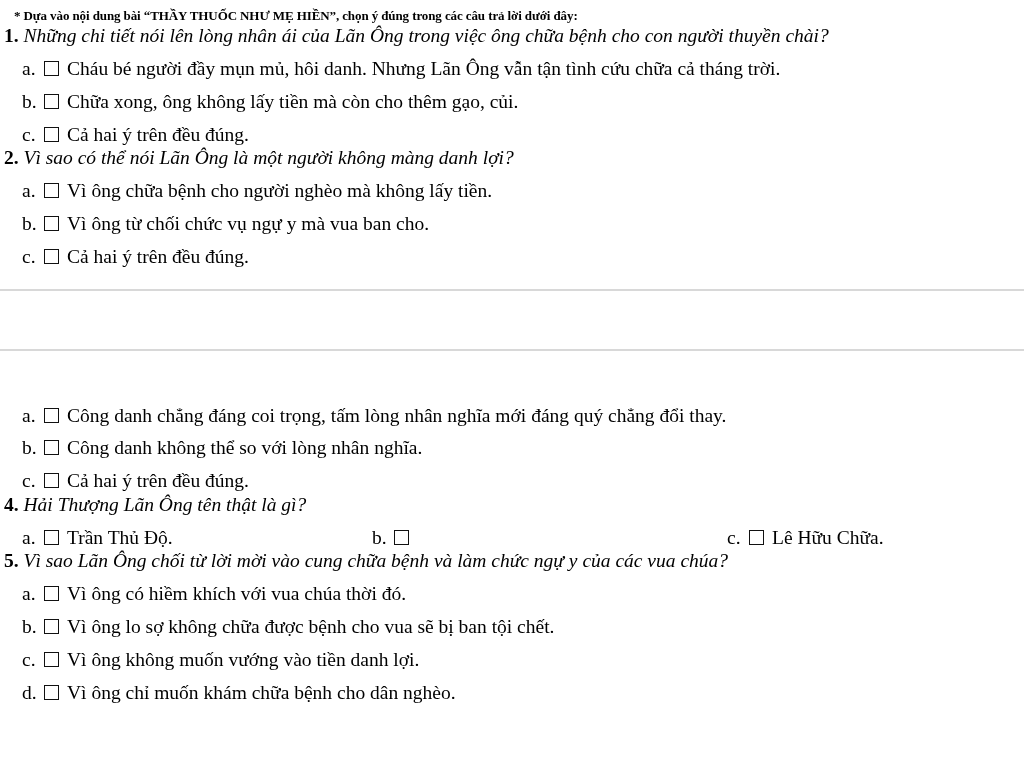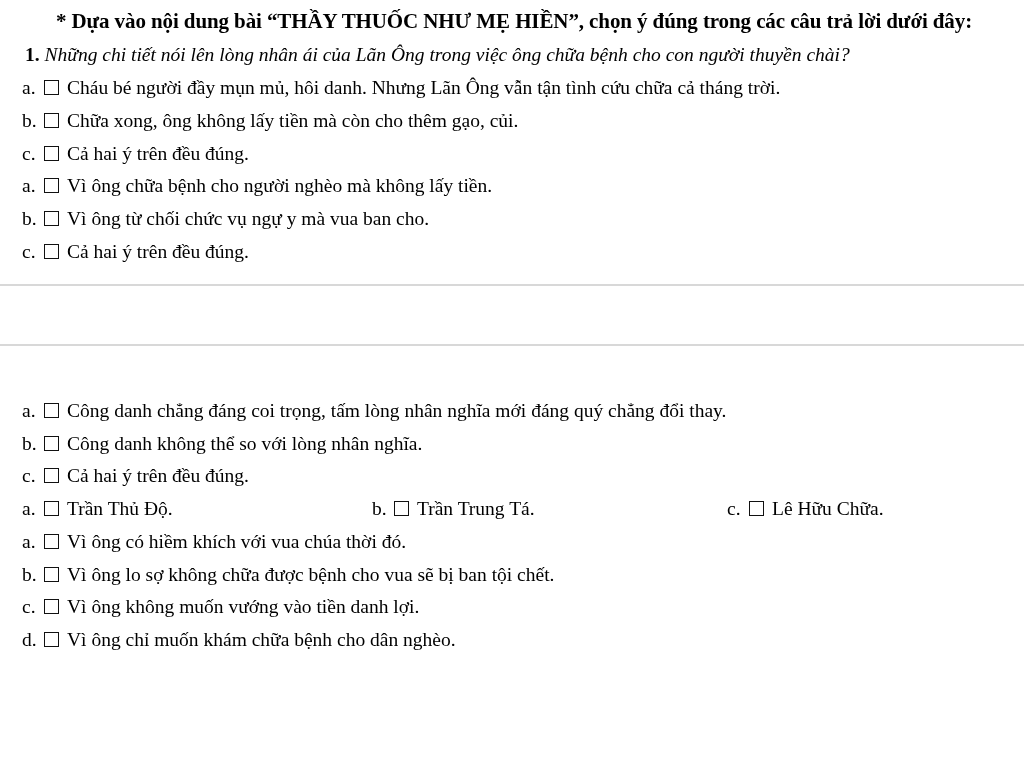--- a/index.html
+++ b/index.html
@@ -15,33 +15,31 @@
     overflow: hidden;
   }
   .page {
     position: relative;
     width: 1024px;
     height: 776px;
     box-sizing: border-box;
   }
   .intro {
     font-weight: bold;
-    font-size: 21px;
+    font-size: 13px;
     line-height: 1.25;
     padding-top: 8px;
     padding-left: 14px;
     padding-right: 10px;
     letter-spacing: -0.1px;
-    text-align: center;
   }
   .qline {
     font-size: 19.5px;
     line-height: 1.22;
-    margin-top: 9px;
-    padding-left: 25px;
+    padding-left: 4px;
   }
   .qnum {
     font-weight: bold;
     font-style: normal;
   }
   .qtext {
     font-style: italic;
   }
   .opt {
     font-size: 19.5px;
@@ -116,20 +114,24 @@
     <span class="opt-letter">b.</span>
     <span class="checkbox"></span>
     <span class="opt-text">Chữa xong, ông không lấy tiền mà còn cho thêm gạo, củi.</span>
   </div>
   <div class="opt">
     <span class="opt-letter">c.</span>
     <span class="checkbox"></span>
     <span class="opt-text">Cả hai ý trên đều đúng.</span>
   </div>
 
+  <div class="qline">
+    <span class="qnum">2.</span>
+    <span class="qtext">Vì sao có thể nói Lãn Ông là một người không màng danh lợi?</span>
+  </div>
   <div class="opt">
     <span class="opt-letter">a.</span>
     <span class="checkbox"></span>
     <span class="opt-text">Vì ông chữa bệnh cho người nghèo mà không lấy tiền.</span>
   </div>
   <div class="opt">
     <span class="opt-letter">b.</span>
     <span class="checkbox"></span>
     <span class="opt-text">Vì ông từ chối chức vụ ngự y mà vua ban cho.</span>
   </div>
@@ -151,38 +153,45 @@
     <span class="opt-letter">b.</span>
     <span class="checkbox"></span>
     <span class="opt-text">Công danh không thể so với lòng nhân nghĩa.</span>
   </div>
   <div class="opt">
     <span class="opt-letter">c.</span>
     <span class="checkbox"></span>
     <span class="opt-text">Cả hai ý trên đều đúng.</span>
   </div>
 
+  <div class="qline">
+    <span class="qnum">4.</span>
+    <span class="qtext">Hải Thượng Lãn Ông tên thật là gì?</span>
+  </div>
   <div class="opt-row">
     <span class="opt-cell cell-a">
       <span class="opt-letter">a.</span>
       <span class="checkbox"></span>
       <span class="opt-text">Trần Thủ Độ.</span>
     </span>
     <span class="opt-cell cell-b">
       <span class="opt-letter">b.</span>
       <span class="checkbox"></span>
-      <span class="opt-text">Trần Trung Tá.</span>
     </span>
     <span class="opt-cell cell-c">
       <span class="opt-letter">c.</span>
       <span class="checkbox"></span>
       <span class="opt-text">Lê Hữu Chữa.</span>
     </span>
   </div>
 
+  <div class="qline">
+    <span class="qnum">5.</span>
+    <span class="qtext">Vì sao Lãn Ông chối từ lời mời vào cung chữa bệnh và làm chức ngự y của các vua chúa?</span>
+  </div>
   <div class="opt">
     <span class="opt-letter">a.</span>
     <span class="checkbox"></span>
     <span class="opt-text">Vì ông có hiềm khích với vua chúa thời đó.</span>
   </div>
   <div class="opt">
     <span class="opt-letter">b.</span>
     <span class="checkbox"></span>
     <span class="opt-text">Vì ông lo sợ không chữa được bệnh cho vua sẽ bị ban tội chết.</span>
   </div>

